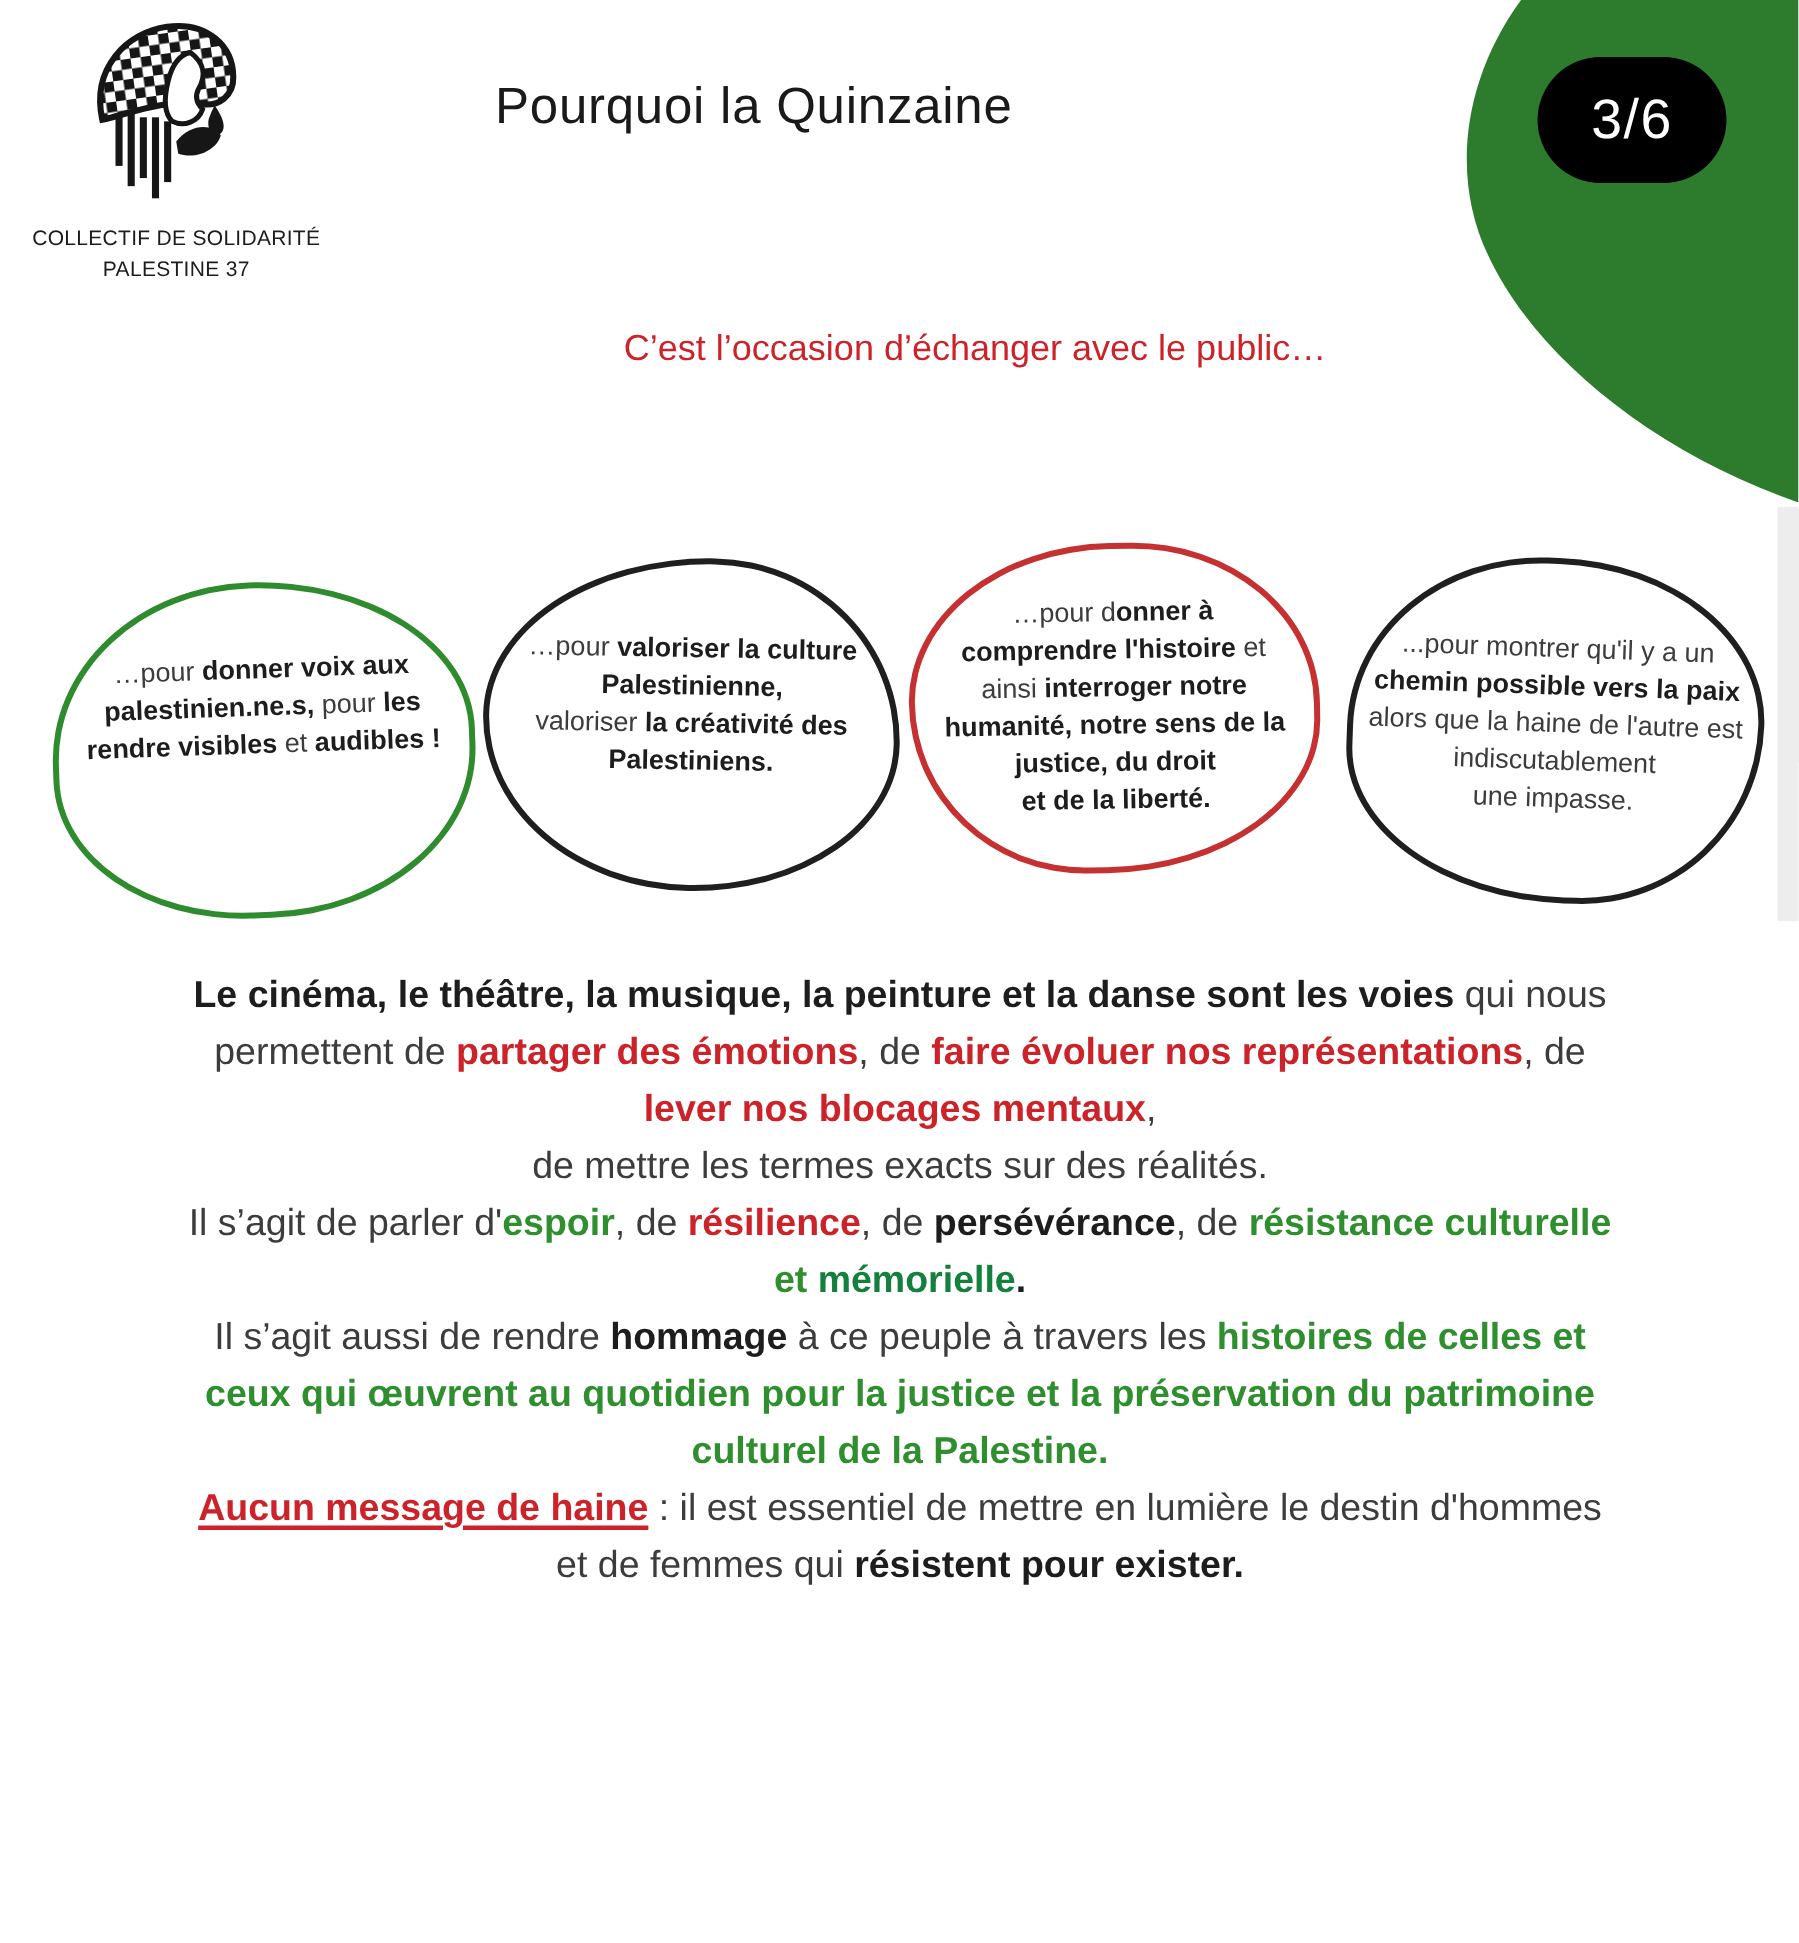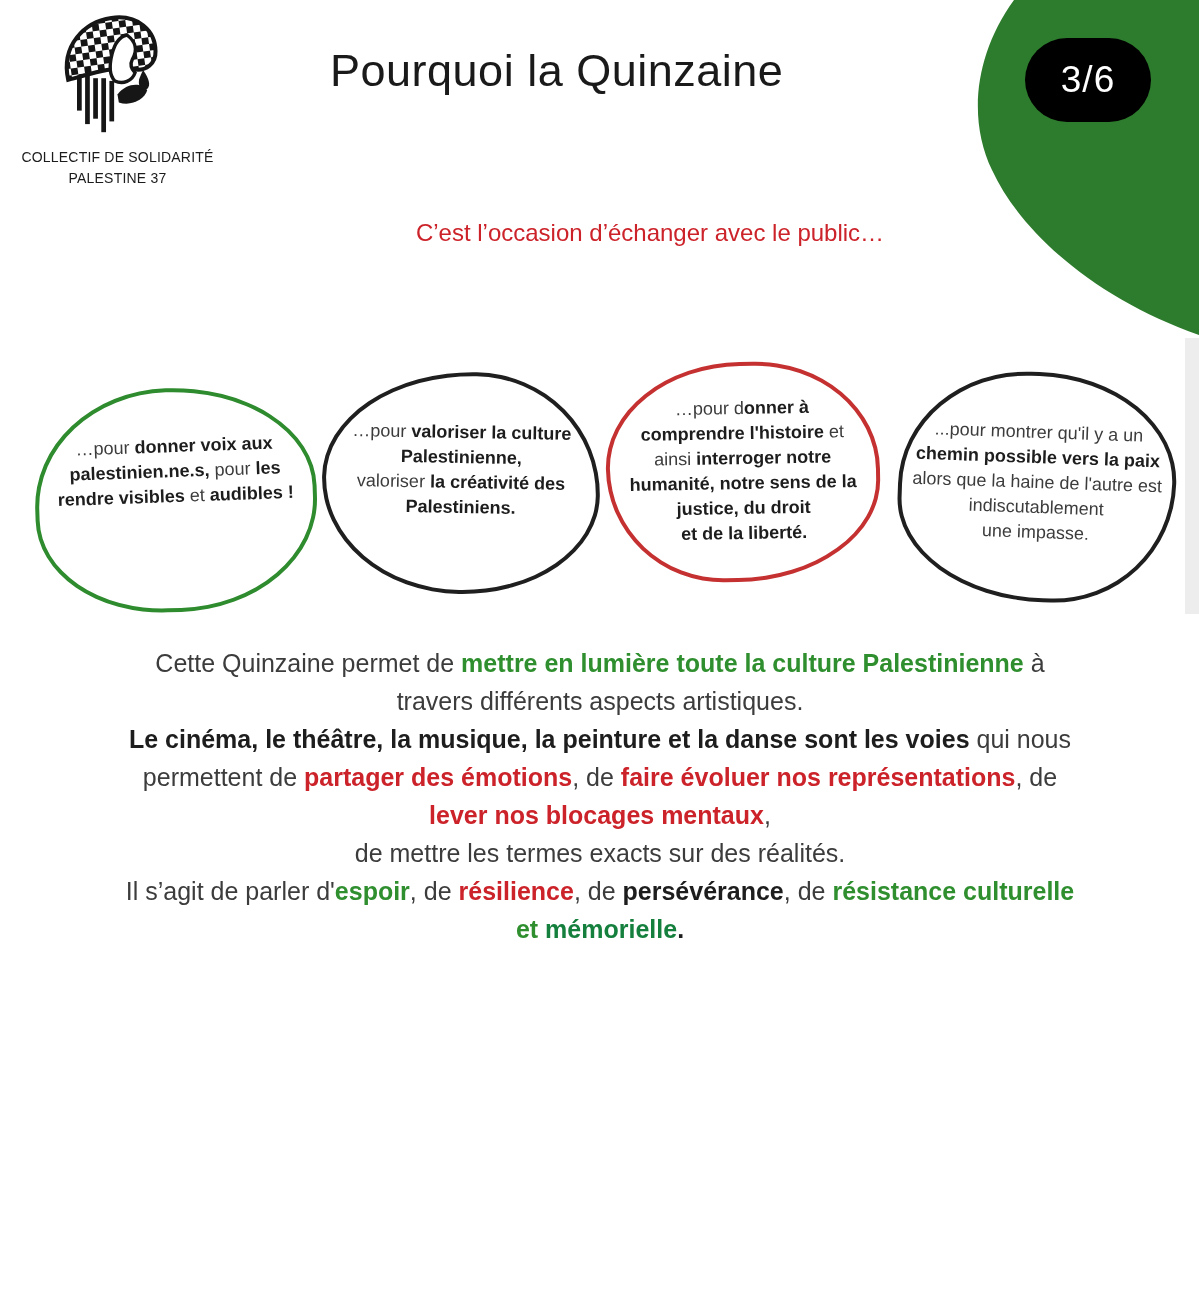--- a/index.html
+++ b/index.html
@@ -8,21 +8,21 @@
     font-family:"Liberation Sans",sans-serif;overflow:hidden;color:#3c3c3c;
   }
   .b{font-weight:700;color:#1d1d1d;}
   .u{text-decoration:underline;text-decoration-thickness:3px;text-underline-offset:4px;}
   .rich{white-space:pre-line;}
 
   
   .logo-block{position:absolute;left:15px;top:8px;width:205px;text-align:center;}
   .logo-block svg{width:135px;height:135px;display:inline-block;}
   .logo-line{font-size:14px;font-weight:400;color:#1c1c1c;letter-spacing:.2px;line-height:21px;}
-  .title{position:absolute;left:330px;top:38px;width:660px;font-size:45px;line-height:66px;
+  .title{position:absolute;left:330px;top:38px;width:660px;font-size:34px;line-height:66px;
          color:#1a1a1a;font-weight:400;letter-spacing:.5px;}
   .subtitle{position:absolute;left:330px;top:219px;width:640px;text-align:center;
             font-size:24px;font-weight:400;}
 
   
   .corner-blob{position:absolute;top:0;right:0;width:235px;height:335px;}
   .page-badge{position:absolute;top:38px;right:48px;width:126px;height:84px;border-radius:44px;
               display:flex;align-items:center;justify-content:center;
               font-size:37px;letter-spacing:1px;}
   .edge-strip{position:absolute;right:0;top:338px;width:14px;height:276px;background:#ededed;}
@@ -108,21 +108,24 @@
 </div>
 <div class="bubble bubble4" style="border-color: rgb(31, 31, 31);">
   <div class="rich"><span>...pour montrer qu'il y a un
 </span><span class="b">chemin possible vers la paix</span><span>
 alors que la haine de l'autre est
 indiscutablement
 une impasse.</span></div>
 </div>
 
 <div class="paragraphs">
-  <p class="rich p1"><span>Cette Quinzaine permet de </span><span class="b" style="color: rgb(47, 143, 47);">mettre en lumière toute la culture Palestinienne</span><span> à
-travers différents aspects artistiques.</span></p>
   <p class="rich p2"><span class="b">Le cinéma, le théâtre, la musique, la peinture et la danse sont les voies</span><span> qui nous
 permettent de  </span><span class="b" style="color: rgb(204, 34, 41);">partager des émotions</span><span>, de </span><span class="b" style="color: rgb(204, 34, 41);">faire évoluer nos représentations</span><span>, de
 </span><span class="b" style="color: rgb(204, 34, 41);">lever nos blocages mentaux</span><span>,
 de mettre les termes exacts sur des réalités.
 Il s’agit de parler d'</span><span class="b" style="color: rgb(47, 143, 47);">espoir</span><span>, de </span><span class="b" style="color: rgb(204, 34, 41);">résilience</span><span>, de </span><span class="b">persévérance</span><span>, de </span><span class="b" style="color: rgb(47, 143, 47);">résistance culturelle
 et </span><span class="b" style="color: #15803d;">mémorielle</span><span class="b">.</span></p>
+  <p class="rich p3"><span>Il s’agit aussi de rendre </span><span class="b">hommage</span><span> à ce peuple à travers les </span><span class="b" style="color: rgb(47, 143, 47);">histoires de celles et
+ceux qui œuvrent au quotidien pour la justice et la préservation du patrimoine
+culturel de la Palestine.</span></p>
+  <p class="rich p4"><span class="b u" style="color: rgb(204, 34, 41);">Aucun message de haine</span><span> :  il est essentiel de mettre en lumière le destin d'hommes
+et de femmes qui </span><span class="b">résistent pour exister.</span></p>
 </div>
 
 </body></html>

